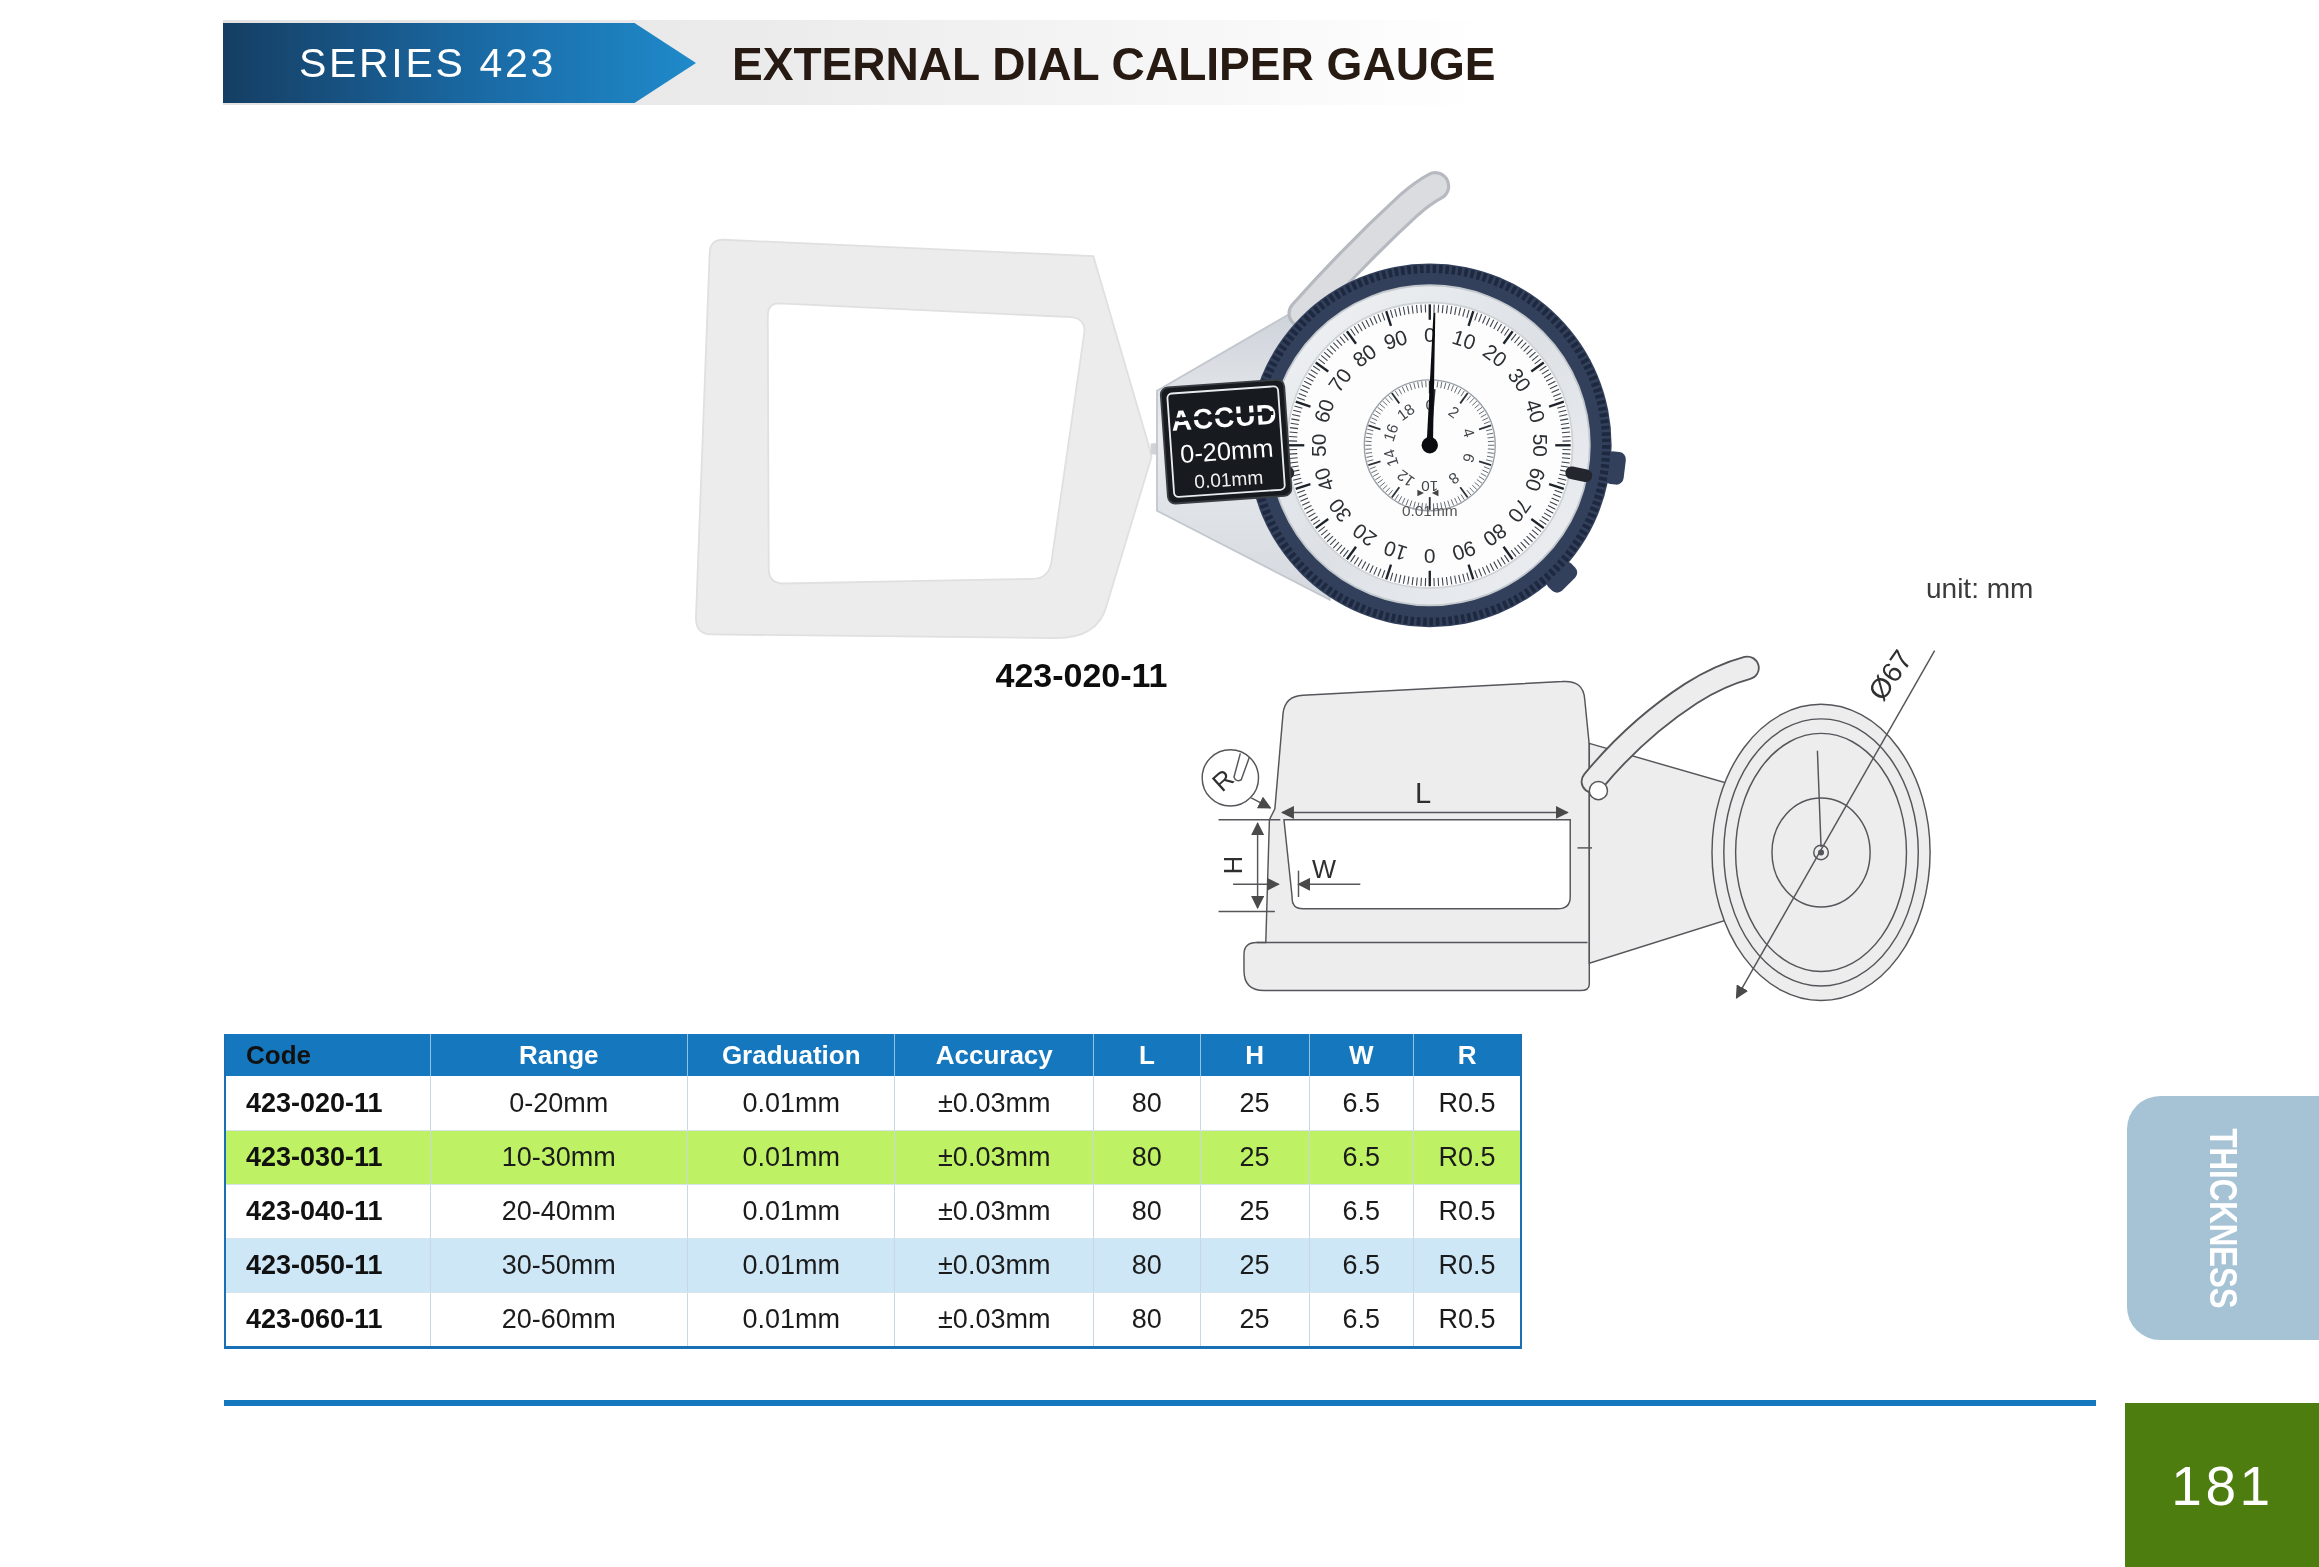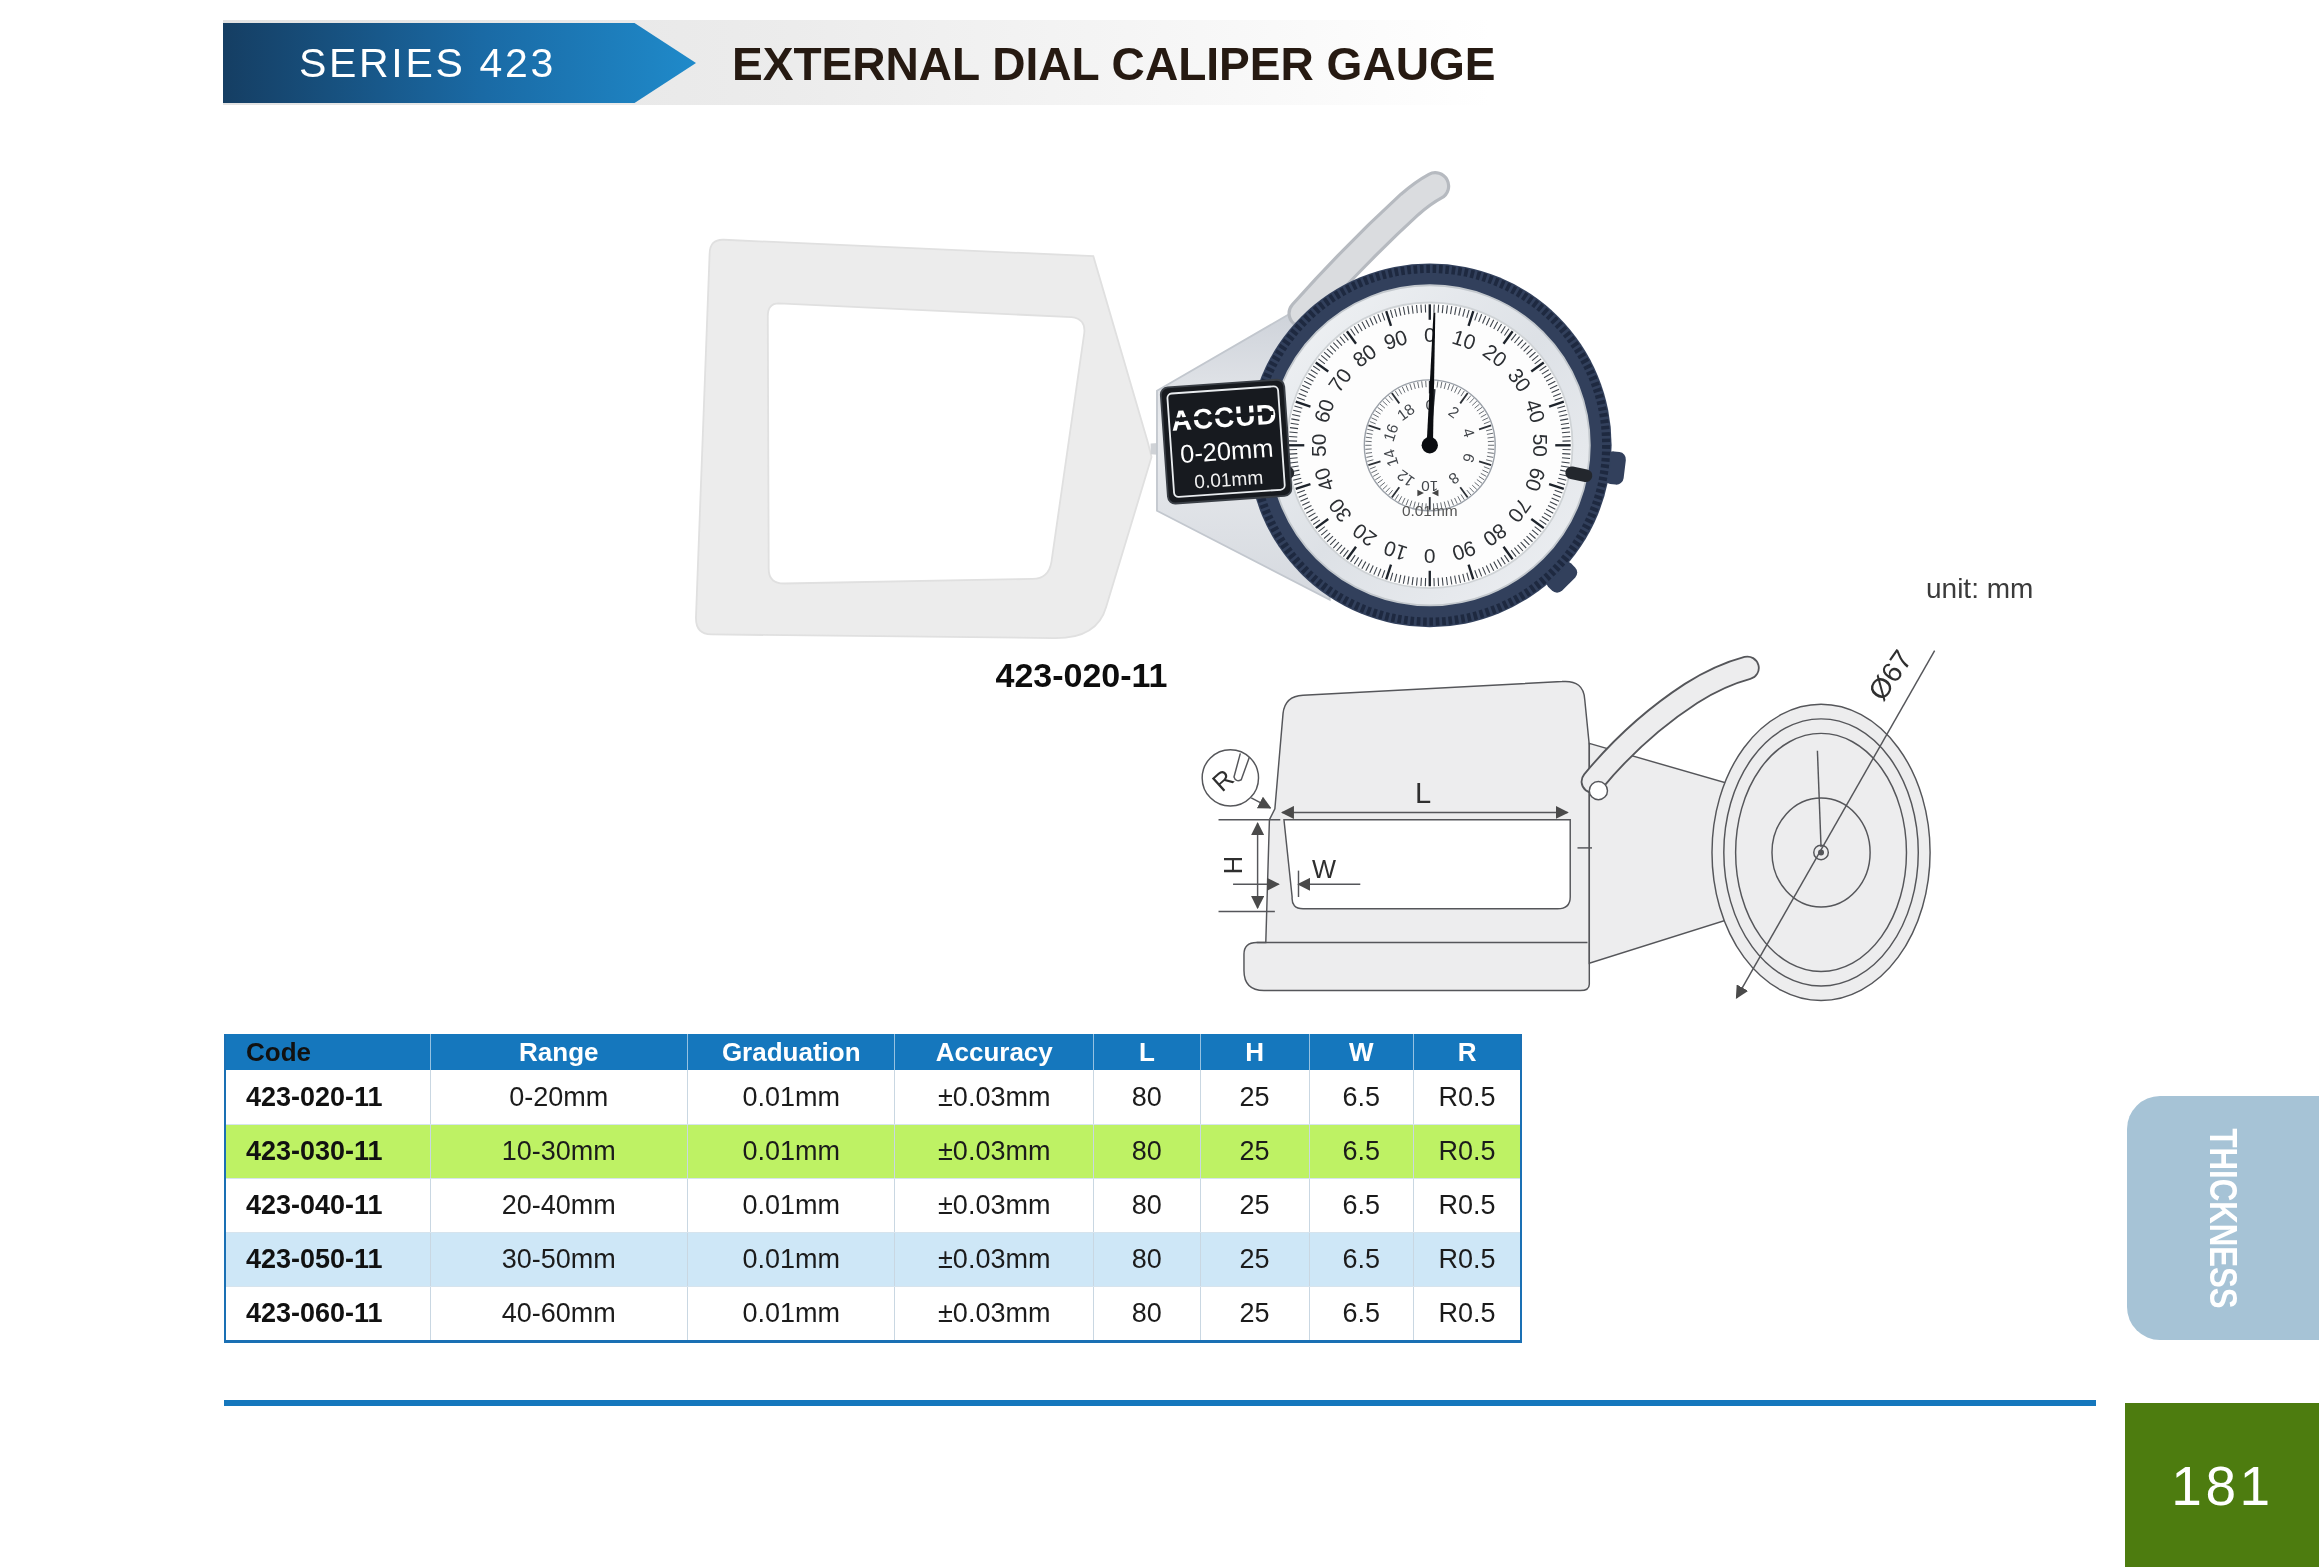--- a/index.html
+++ b/index.html
@@ -40,21 +40,21 @@
     left:1926px; top:573px; width:236px;
     font-size:28px; color:#3b3b3b;
   }
 
   
   .spec-table {
     left:224px; top:1034px; width:1298px;
     border-left:2.7px solid #1a70b4; border-right:2.7px solid #1a70b4; border-bottom:3.6px solid #1a70b4;
   }
   .t-row { display:flex; width:100%; }
-  .t-head { background:#1577bd; height:36px;text-align:center; }
+  .t-head { background:#1577bd; height:42px;text-align:center; }
   .t-head .t-cell {
     color:#ffffff; font-weight:bold; font-size:26px;
     border-right:1.8px solid rgba(255,255,255,0.55);
   }
   .t-body .t-row { height:54px; border-top:0.9px solid #d6e4ee; }
   .t-body .t-row:first-child { border-top:none; }
   .t-cell {
     display:flex; align-items:center; justify-content:center;
     font-size:27px; overflow:hidden; white-space:nowrap;
     border-right:0.9px solid #c9d7e2;
@@ -595,21 +595,21 @@
         <div class="t-cell" style="width: 258px;">30-50mm</div>
         <div class="t-cell" style="width: 208px;">0.01mm</div>
         <div class="t-cell" style="width: 199px;">±0.03mm</div>
         <div class="t-cell" style="width: 107px;">80</div>
         <div class="t-cell" style="width: 109px;">25</div>
         <div class="t-cell" style="width: 105px;">6.5</div>
         <div class="t-cell" style="width: 106px;">R0.5</div>
       </div>
       <div class="t-row" style="background: rgb(255, 255, 255);">
         <div class="t-cell code" style="width: 205px;">423-060-11</div>
-        <div class="t-cell" style="width: 258px;">40-60mm</div>
+        <div class="t-cell" style="width: 258px;">20-60mm</div>
         <div class="t-cell" style="width: 208px;">0.01mm</div>
         <div class="t-cell" style="width: 199px;">±0.03mm</div>
         <div class="t-cell" style="width: 107px;">80</div>
         <div class="t-cell" style="width: 109px;">25</div>
         <div class="t-cell" style="width: 105px;">6.5</div>
         <div class="t-cell" style="width: 106px;">R0.5</div>
       </div>
     </div>
 </div>
 

